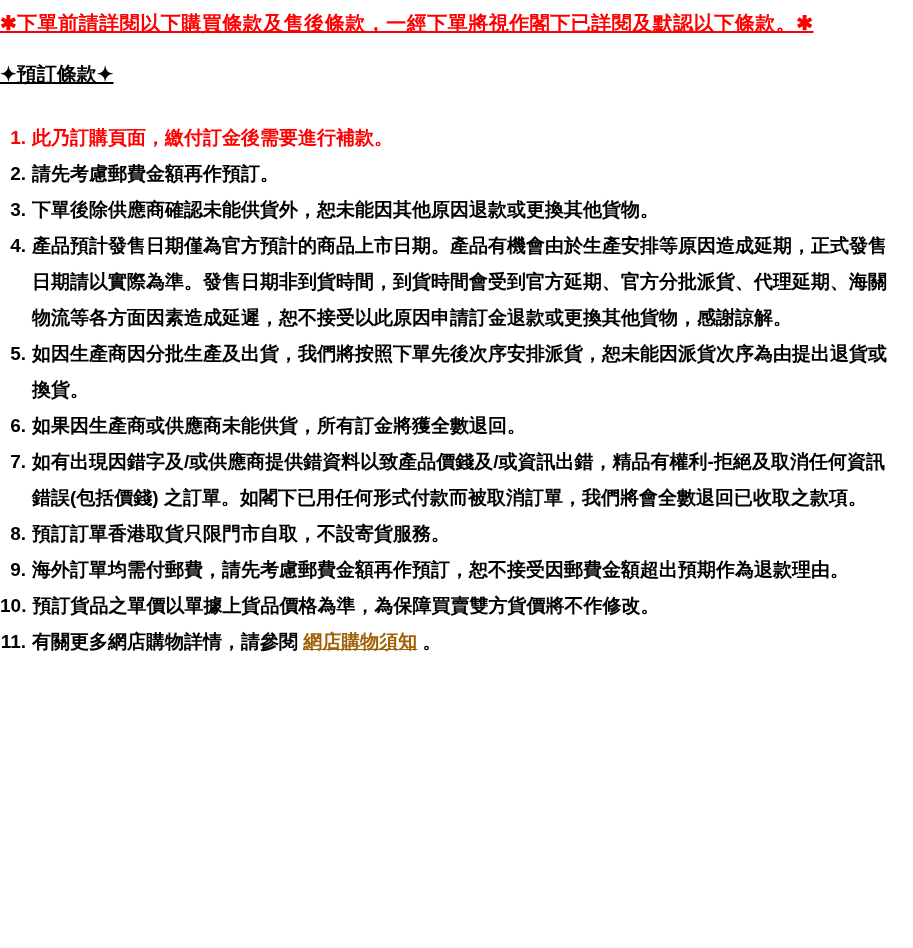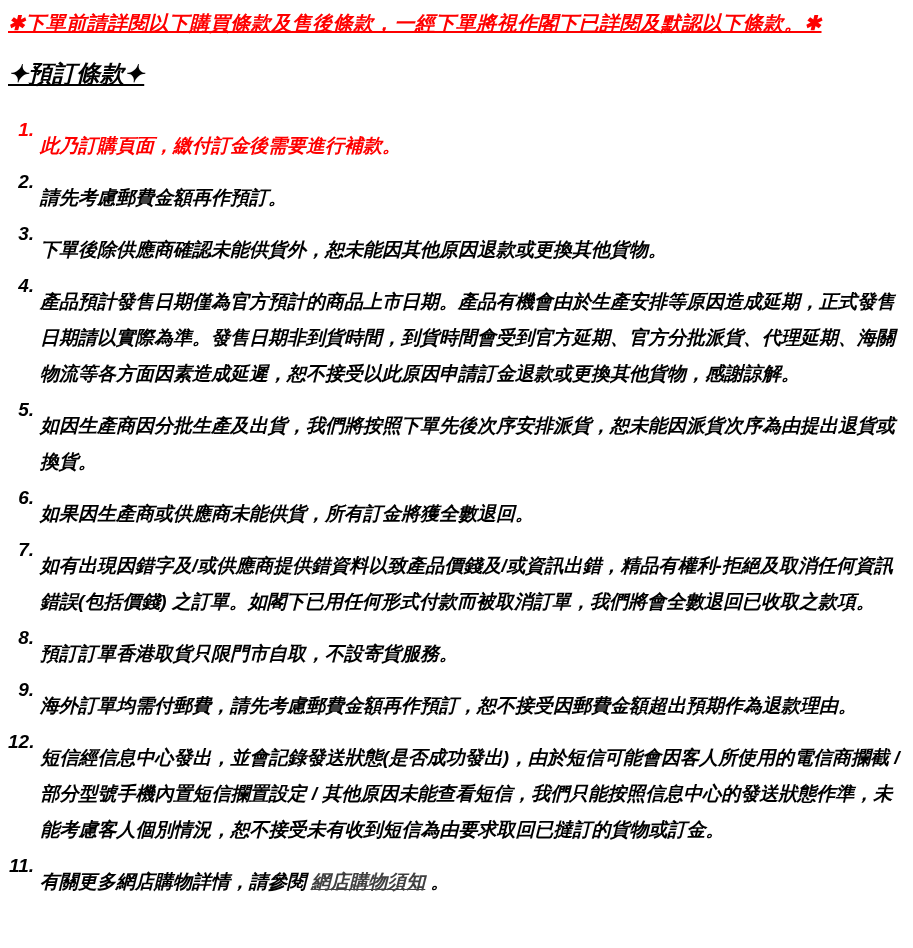--- a/index.html
+++ b/index.html
@@ -9,38 +9,37 @@
   }
   body {
     width: 913px;
     min-height: 948px;
     font-family: "Liberation Sans", sans-serif;
     font-weight: bold;
     color: #000000;
     box-sizing: border-box;
   }
   .doc {
-    padding: 8px 12px 10px 8px;
+    padding: 8px 12px 10px 0;
     box-sizing: border-box;
-    font-style: italic;
   }
   .doc-header {
     color: #fe0000;
     font-size: 20px;
     line-height: 30px;
     text-decoration: underline;
     margin: 0;
     letter-spacing: 0.5px;
   }
   .section-title {
     color: #000000;
-    font-size: 24px;
+    font-size: 20px;
     line-height: 26px;
     text-decoration: underline;
-    margin: 23px 0 8px 0;
+    margin: 23px 0 16px 0;
     display: inline-block;
   }
   .terms-list {
     margin-top: 17px;
   }
   .term-row {
     display: flex;
     align-items: flex-start;
     font-size: 19px;
     line-height: 36px;
@@ -49,30 +48,29 @@
   .term-num {
     flex: 0 0 32px;
     box-sizing: border-box;
     text-align: right;
     padding-right: 6px;
     white-space: nowrap;
   }
   .term-text {
     flex: 1;
     min-width: 0;
-    margin-top: 16px;
   }
   .red {
     color: #fe0000;
   }
   .underline {
     text-decoration: underline;
   }
   a.link {
-    color: #404040;
+    color: #a16207;
     text-decoration: underline;
     cursor: pointer;
   }
 </style>
 </head>
 <body>
 
 <div class="doc">
   <div class="doc-header">✱下單前請詳閱以下購買條款及售後條款，一經下單將視作閣下已詳閱及默認以下條款。✱</div>
   <div>
@@ -109,21 +107,21 @@
       </div>
       <div class="term-row">
         <span class="term-num">8.</span>
         <span class="term-text"><span>預訂訂單香港取貨只限門市自取，不設寄貨服務。</span></span>
       </div>
       <div class="term-row">
         <span class="term-num">9.</span>
         <span class="term-text"><span>海外訂單均需付郵費，請先考慮郵費金額再作預訂，恕不接受因郵費金額超出預期作為退款理由。</span></span>
       </div>
       <div class="term-row">
-        <span class="term-num">12.</span>
-        <span class="term-text"><span>短信經信息中心發出，並會記錄發送狀態(是否成功發出)，由於短信可能會因客人所使用的電信商攔截 / 部分型號手機內置短信攔置設定 / 其他原因未能查看短信，我們只能按照信息中心的發送狀態作準，未能考慮客人個別情況，恕不接受未有收到短信為由要求取回已撻訂的貨物或訂金。</span></span>
+        <span class="term-num">10.</span>
+        <span class="term-text"><span>預訂貨品之單價以單據上貨品價格為準，為保障買賣雙方貨價將不作修改。</span></span>
       </div>
       <div class="term-row">
         <span class="term-num">11.</span>
         <span class="term-text"><span>有關更多網店購物詳情，請參閱 </span><a class="link" href="#">網店購物須知</a><span> 。</span></span>
       </div>
     </div>
 </div>
 
 </body></html>

